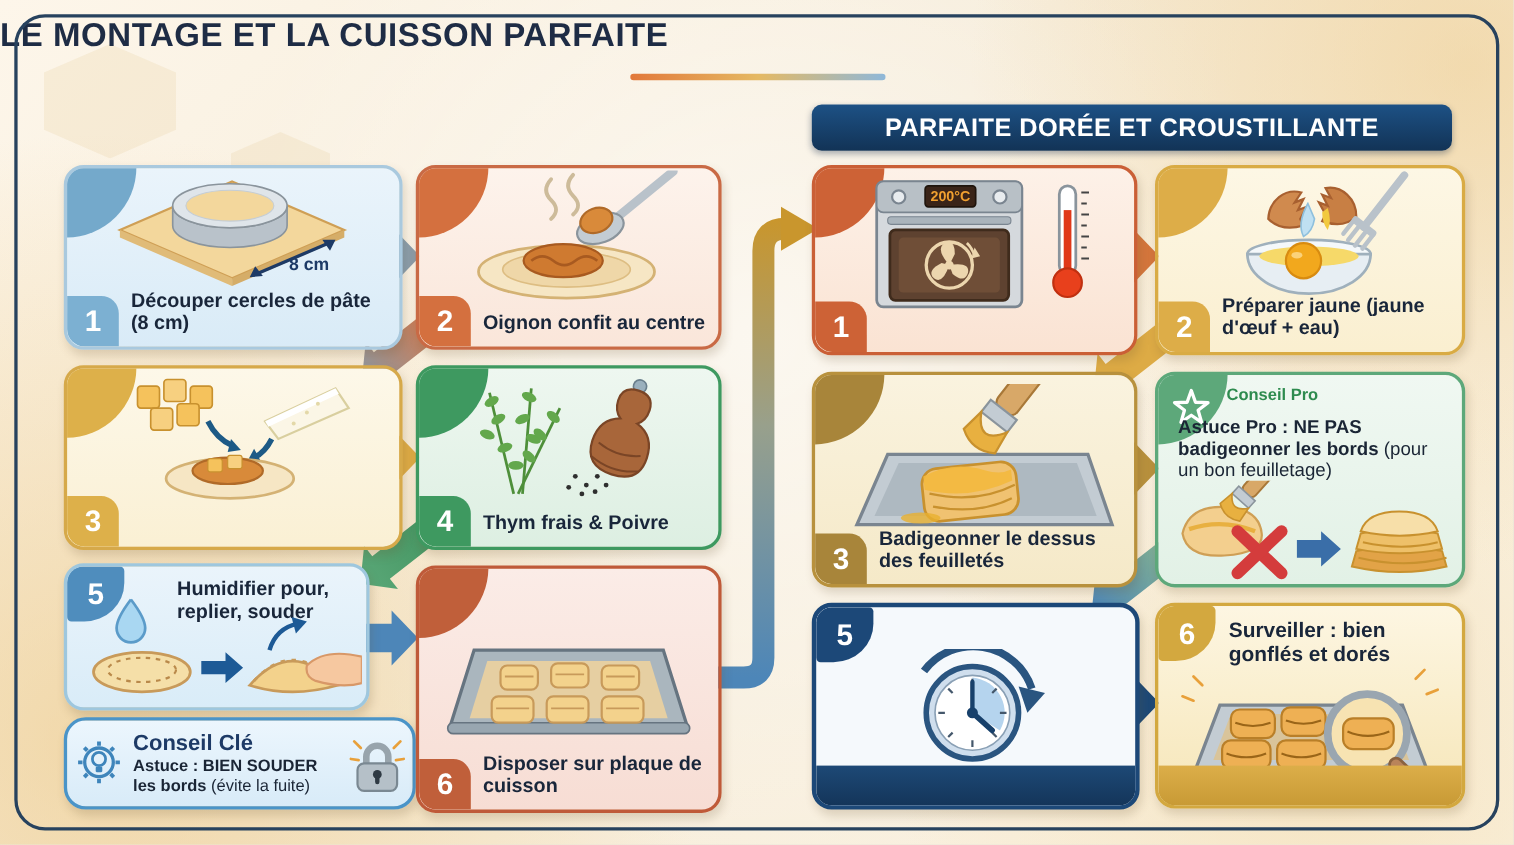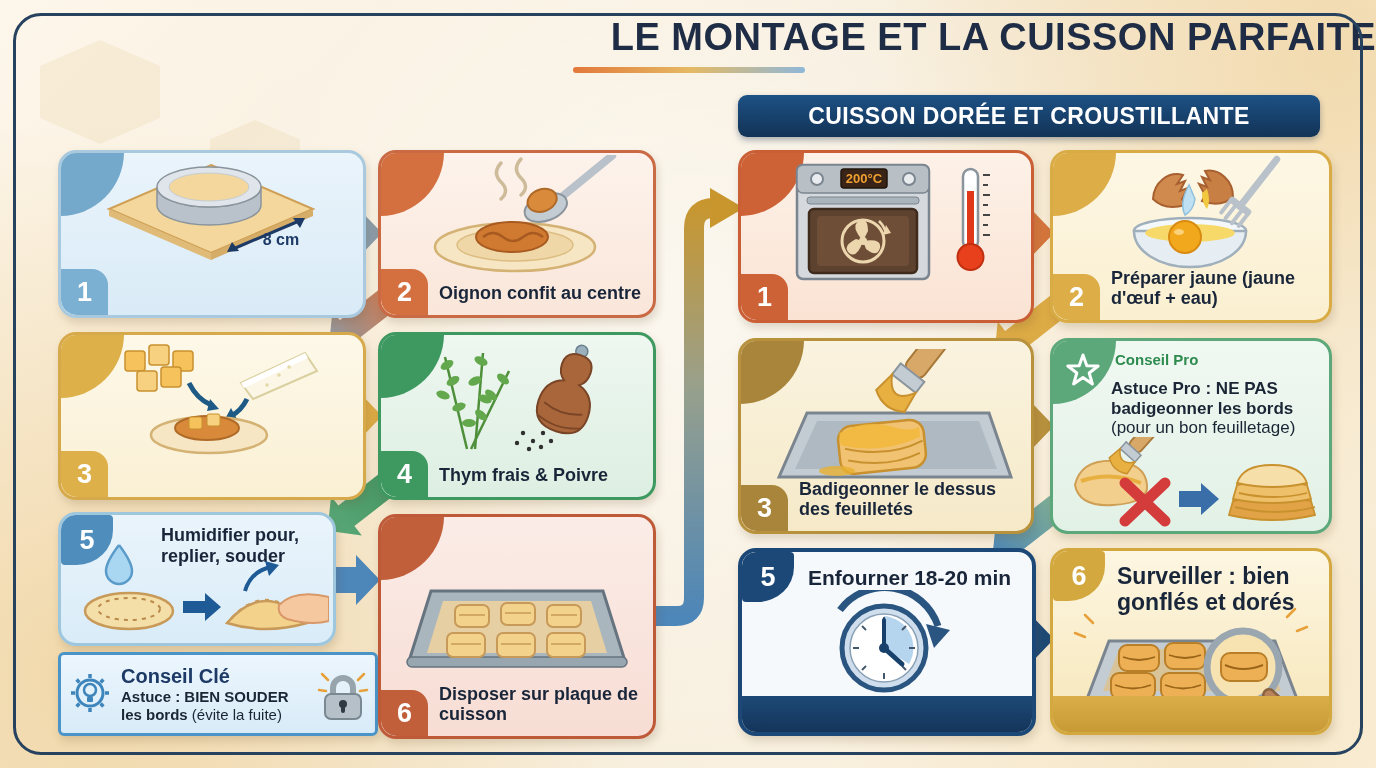--- a/index.html
+++ b/index.html
@@ -9,22 +9,22 @@
     background:
       radial-gradient(circle at 6% 88%, rgba(236,198,128,.55), transparent 38%),
       radial-gradient(circle at 97% 8%, rgba(236,198,128,.5), transparent 30%),
       radial-gradient(circle at 88% 92%, rgba(240,214,160,.45), transparent 28%),
       radial-gradient(circle at 50% 40%, rgba(255,255,255,.6), transparent 60%),
       linear-gradient(135deg,#fdf6ea,#f6ecd9 45%,#fbf3e3);
   }
   .hex{position:absolute;clip-path:polygon(50% 0,100% 25%,100% 75%,50% 100%,0 75%,0 25%);
        background:rgba(235,213,170,.28);}
   .frame{position:absolute;inset:13px;border:3px solid #27425e;border-radius:28px;pointer-events:none;z-index:40;}
-  .title{position:absolute;top:16px;left:0;width:100%;text-align:right;
-         font-size:38px;font-weight:800;color:#1e2c45;letter-spacing:.5px;z-index:5;}
+  .title{position:absolute;top:16px;left:0;width:100%;text-align:left;
+         font-size:30px;font-weight:800;color:#1e2c45;letter-spacing:.5px;z-index:5;}
   .underline{position:absolute;top:67px;left:573px;width:232px;height:6px;border-radius:3px;
          background:linear-gradient(90deg,#e2783a,#e5b963,#8fb8d9);z-index:5;}
   .col-header{position:absolute;top:95px;height:42px;border-radius:9px;color:#fff;font-weight:800;
          font-size:23px;letter-spacing:.4px;display:flex;align-items:center;justify-content:center;
          background:linear-gradient(180deg,#1d5185,#123356);box-shadow:0 3px 6px rgba(20,40,70,.35);z-index:5;}
   #hdr-left{left:58px;width:582px;} #hdr-right{left:738px;width:582px;}
 
   #arrows{position:absolute;inset:0;z-index:2;pointer-events:none;}
   .card{position:absolute;border-radius:18px;overflow:hidden;z-index:10;
         box-shadow:2px 5px 9px rgba(110,85,50,.20);}
@@ -44,21 +44,21 @@
   #l1 .corner{background:#74a9cb;} #l1 .badge{background:#7cb0d2;}
   #l2{left:378px;top:150px;width:272px;height:162px;background:linear-gradient(180deg,#fdf3ec,#fae6da);border:3px solid #c96a45;}
   #l2 .corner{background:#d4703f;} #l2 .badge{background:#d4703f;}
   #l3{left:58px;top:332px;width:302px;height:162px;background:linear-gradient(180deg,#fdf8e9,#faf0d4);border:3px solid #d6a94a;}
   #l3 .corner{background:#ddb04a;} #l3 .badge{background:#ddb04a;}
   #l4{left:378px;top:332px;width:272px;height:162px;background:linear-gradient(180deg,#eef7f0,#ddefe2);border:3px solid #3e9960;}
   #l4 .corner{background:#3e9960;} #l4 .badge{background:#3e9960;}
   #l5{left:58px;top:512px;width:272px;height:128px;background:linear-gradient(180deg,#eaf4fb,#d9ecf8);border:3px solid #9ec7de;}
   #l5 .badge{background:#4f8dbd;}
   #tip-left{left:58px;top:652px;width:302px;height:78px;background:linear-gradient(180deg,#ecf6fd,#d8ebf8);
-            border:3px solid #4a94c8;border-radius:6px;display:flex;align-items:center;gap:8px;padding:0 6px;}
+            border:3px solid #4a94c8;border-radius:20px;display:flex;align-items:center;gap:8px;padding:0 6px;}
   #l6{left:378px;top:514px;width:272px;height:219px;background:linear-gradient(180deg,#fbece7,#f7ddd4);border:3px solid #bf5a39;}
   #l6 .corner{background:#c05f3a;} #l6 .badge{background:#c05f3a;}
 
   
   #r1{left:738px;top:150px;width:290px;height:167px;background:linear-gradient(180deg,#fdf1e8,#fae3d3);border:3px solid #ca5f36;}
   #r1 .corner{background:#cd6236;} #r1 .badge{background:#cd6236;}
   #r2{left:1050px;top:150px;width:276px;height:167px;background:linear-gradient(180deg,#fdf7e5,#faefd0);border:3px solid #d9ab44;}
   #r2 .corner{background:#ddad48;} #r2 .badge{background:#ddad48;}
   #r3{left:738px;top:338px;width:290px;height:190px;background:linear-gradient(180deg,#faf3df,#f5e9c8);border:3px solid #b8913d;}
   #r3 .corner{background:#a8853a;} #r3 .badge{background:#a8853a;}
@@ -68,37 +68,37 @@
   #r5{left:738px;top:548px;width:290px;height:180px;background:#f5f9fc;border:4px solid #1c4878;}
   #r5 .badge{background:#1c4878;} #r5 .bottombar{background:linear-gradient(180deg,#1d4976,#14355a);}
   #r6{left:1050px;top:548px;width:276px;height:181px;background:linear-gradient(180deg,#fdf6e2,#f6e6b8);border:3px solid #d3a83f;}
   #r6 .badge{background:#d3a83f;} #r6 .bottombar{background:linear-gradient(180deg,#dcae49,#c89a35);}
 
   .tip-title{font-size:20px;font-weight:800;color:#1d3a66;}
   .tip-text{font-size:15px;color:#1a2535;line-height:1.18;}
   .tip-bold{font-weight:800;}
   .tip-normal{font-weight:400;}
   #tip-pro .tip-title{color:#2e8b4f;font-size:15px;position:absolute;left:62px;top:10px;}
-  #tip-pro .pro-text{position:absolute;left:18px;top:38px;right:10px;font-size:17px;line-height:1.16;color:#1a2535;margin-left:40px;}
+  #tip-pro .pro-text{position:absolute;left:18px;top:38px;right:10px;font-size:17px;line-height:1.16;color:#1a2535;}
 </style>
 </head>
 <body>
 
 <div class="canvas">
 
   <div class="hex" style="left:40px;top:40px;width:120px;height:104px;"></div>
   <div class="hex" style="left:210px;top:120px;width:90px;height:78px;"></div>
   <div class="hex" style="left:1180px;top:620px;width:110px;height:95px;"></div>
 
   <div class="frame"></div>
 
   <div class="title">LE MONTAGE ET LA CUISSON PARFAITE</div>
   <div class="underline"></div>
 
-  <div class="col-header" id="hdr-right">CUISSON DORÉE ET CROUSTILLANTE</div>
+  <div class="col-header" id="hdr-right">PARFAITE DORÉE ET CROUSTILLANTE</div>
 
   <svg id="arrows" width="1376" height="768" viewBox="0 0 1376 768">
     <defs>
       <linearGradient id="gBlueGray" x1="0" y1="0" x2="1" y2="0">
           <stop offset="0" stop-color="#74a9cb"></stop>
           <stop offset="1" stop-color="#909aa2"></stop>
         </linearGradient>
       <linearGradient id="gOrangeGray" x1="0" y1="0" x2="1" y2="0">
           <stop offset="0" stop-color="#cd7a50"></stop>
           <stop offset="1" stop-color="#8e9aa4"></stop>
@@ -163,20 +163,21 @@
       <ellipse cx="128" cy="30" rx="52" ry="20" fill="#dfe5ea" stroke="#8a949c" stroke-width="1.5"></ellipse>
       <ellipse cx="128" cy="30" rx="40" ry="14" fill="#f3d79c" stroke="#c5cdd4"></ellipse>
       <g>
         <line x1="152" y1="92" x2="218" y2="64" stroke="#1d3a66" stroke-width="3"></line>
         <polygon points="146,95 158,94 151,85" fill="#1d3a66"></polygon>
         <polygon points="224,61 212,61 219,71" fill="#1d3a66"></polygon>
         <text x="200" y="88" font-size="16" font-weight="bold" fill="#1d3a66" text-anchor="middle">8 cm</text>
       </g>
     </svg>
     <div class="badge bl">1</div>
+    <div class="cap bottom">Découper cercles de pâte (8 cm)</div>
   </div>
 
   <div class="card" id="l2">
     <div class="corner"></div>
     <svg class="illo" style="left:16px;top:2px;" width="240" height="122" viewBox="0 0 240 122">
       <path d="M104,8 q-9,10 0,19 q9,9 0,17" stroke="#cdbb9a" stroke-width="3.5" fill="none" stroke-linecap="round"></path>
       <path d="M124,4 q-9,10 0,19 q9,9 0,17" stroke="#cdbb9a" stroke-width="3.5" fill="none" stroke-linecap="round"></path>
       <ellipse cx="118" cy="92" rx="80" ry="24" fill="#f6e6c4" stroke="#d4b274" stroke-width="2.5"></ellipse>
       <ellipse cx="118" cy="90" rx="58" ry="16" fill="#efd7a8" stroke="#ddbd82" stroke-width="1.5"></ellipse>
       <ellipse cx="115" cy="82" rx="36" ry="15" fill="#cf7a30" stroke="#a85a20" stroke-width="2"></ellipse>
@@ -437,21 +438,20 @@
         <path d="M168,78 q44,10 86,0 l-4,-14 q-40,-8 -78,0 z" fill="#e2a347"></path>
         <path d="M172,62 q40,8 78,0 l-4,-14 q-36,-8 -70,0 z" fill="#eec069"></path>
         <path d="M176,46 q36,8 70,0 q-6,-18 -35,-18 q-29,0 -35,18 z" fill="#f7dfa9"></path>
         <path d="M178,56 q36,8 68,0 M174,70 q42,10 80,0" fill="none"></path>
       </g>
     </svg>
   </div>
 
   <div class="card" id="r5">
     <div class="badge tl">5</div>
-    <div class="cap top" style="left:66px;top:14px;font-size:21px;">Enfourner 18-20 min</div>
     <svg class="illo" style="left:56px;top:38px;" width="180" height="104" viewBox="0 0 180 104">
       <circle cx="86" cy="58" r="42" fill="#cfdeed" stroke="#2a5580" stroke-width="5"></circle>
       <circle cx="86" cy="58" r="34" fill="#ffffff" stroke="#8aa0b5" stroke-width="1.5"></circle>
       <path d="M86,58 L86,26 A32,32 0 0,1 111,74 Z" fill="#b5d4ee"></path>
       <g stroke="#44576b" stroke-width="2">
         <line x1="86" y1="27" x2="86" y2="33"></line>
           <line x1="86" y1="83" x2="86" y2="89"></line>
         <line x1="55" y1="58" x2="61" y2="58"></line>
           <line x1="111" y1="58" x2="117" y2="58"></line>
         <line x1="64" y1="36" x2="68" y2="40"></line>
@@ -463,21 +463,21 @@
       <line x1="86" y1="58" x2="104" y2="74" stroke="#17406b" stroke-width="5" stroke-linecap="round"></line>
       <circle cx="86" cy="58" r="5" fill="#17406b"></circle>
       <path d="M42,20 A56,56 0 0,1 140,36" stroke="#2a5580" stroke-width="7" fill="none"></path>
       <polygon points="128,34 152,40 136,58" fill="#2a5580"></polygon>
     </svg>
     <div class="bottombar"></div>
   </div>
 
   <div class="card" id="r6">
     <div class="badge tl">6</div>
-    <div class="cap top" style="left:64px;top:12px;font-size:23px;">Surveiller : bien gonflés et dorés</div>
+    <div class="cap top" style="left:64px;top:12px;font-size:19px;">Surveiller : bien gonflés et dorés</div>
     <svg class="illo" style="left:4px;top:44px;" width="268" height="134" viewBox="0 0 268 134">
       <g stroke="#e8a03a" stroke-width="2.5" stroke-linecap="round">
         <line x1="28" y1="20" x2="36" y2="28"></line>
           <line x1="18" y1="38" x2="28" y2="42"></line>
         <line x1="238" y1="14" x2="230" y2="22"></line>
           <line x1="250" y1="32" x2="240" y2="36"></line>
       </g>
       <polygon points="30,104 52,46 218,46 240,104" fill="#c3ccd3" stroke="#7a8590" stroke-width="3"></polygon>
       <polygon points="46,96 62,54 208,54 224,96" fill="#d9c49a"></polygon>
       <g fill="#eeb054" stroke="#b97f28" stroke-width="2">

